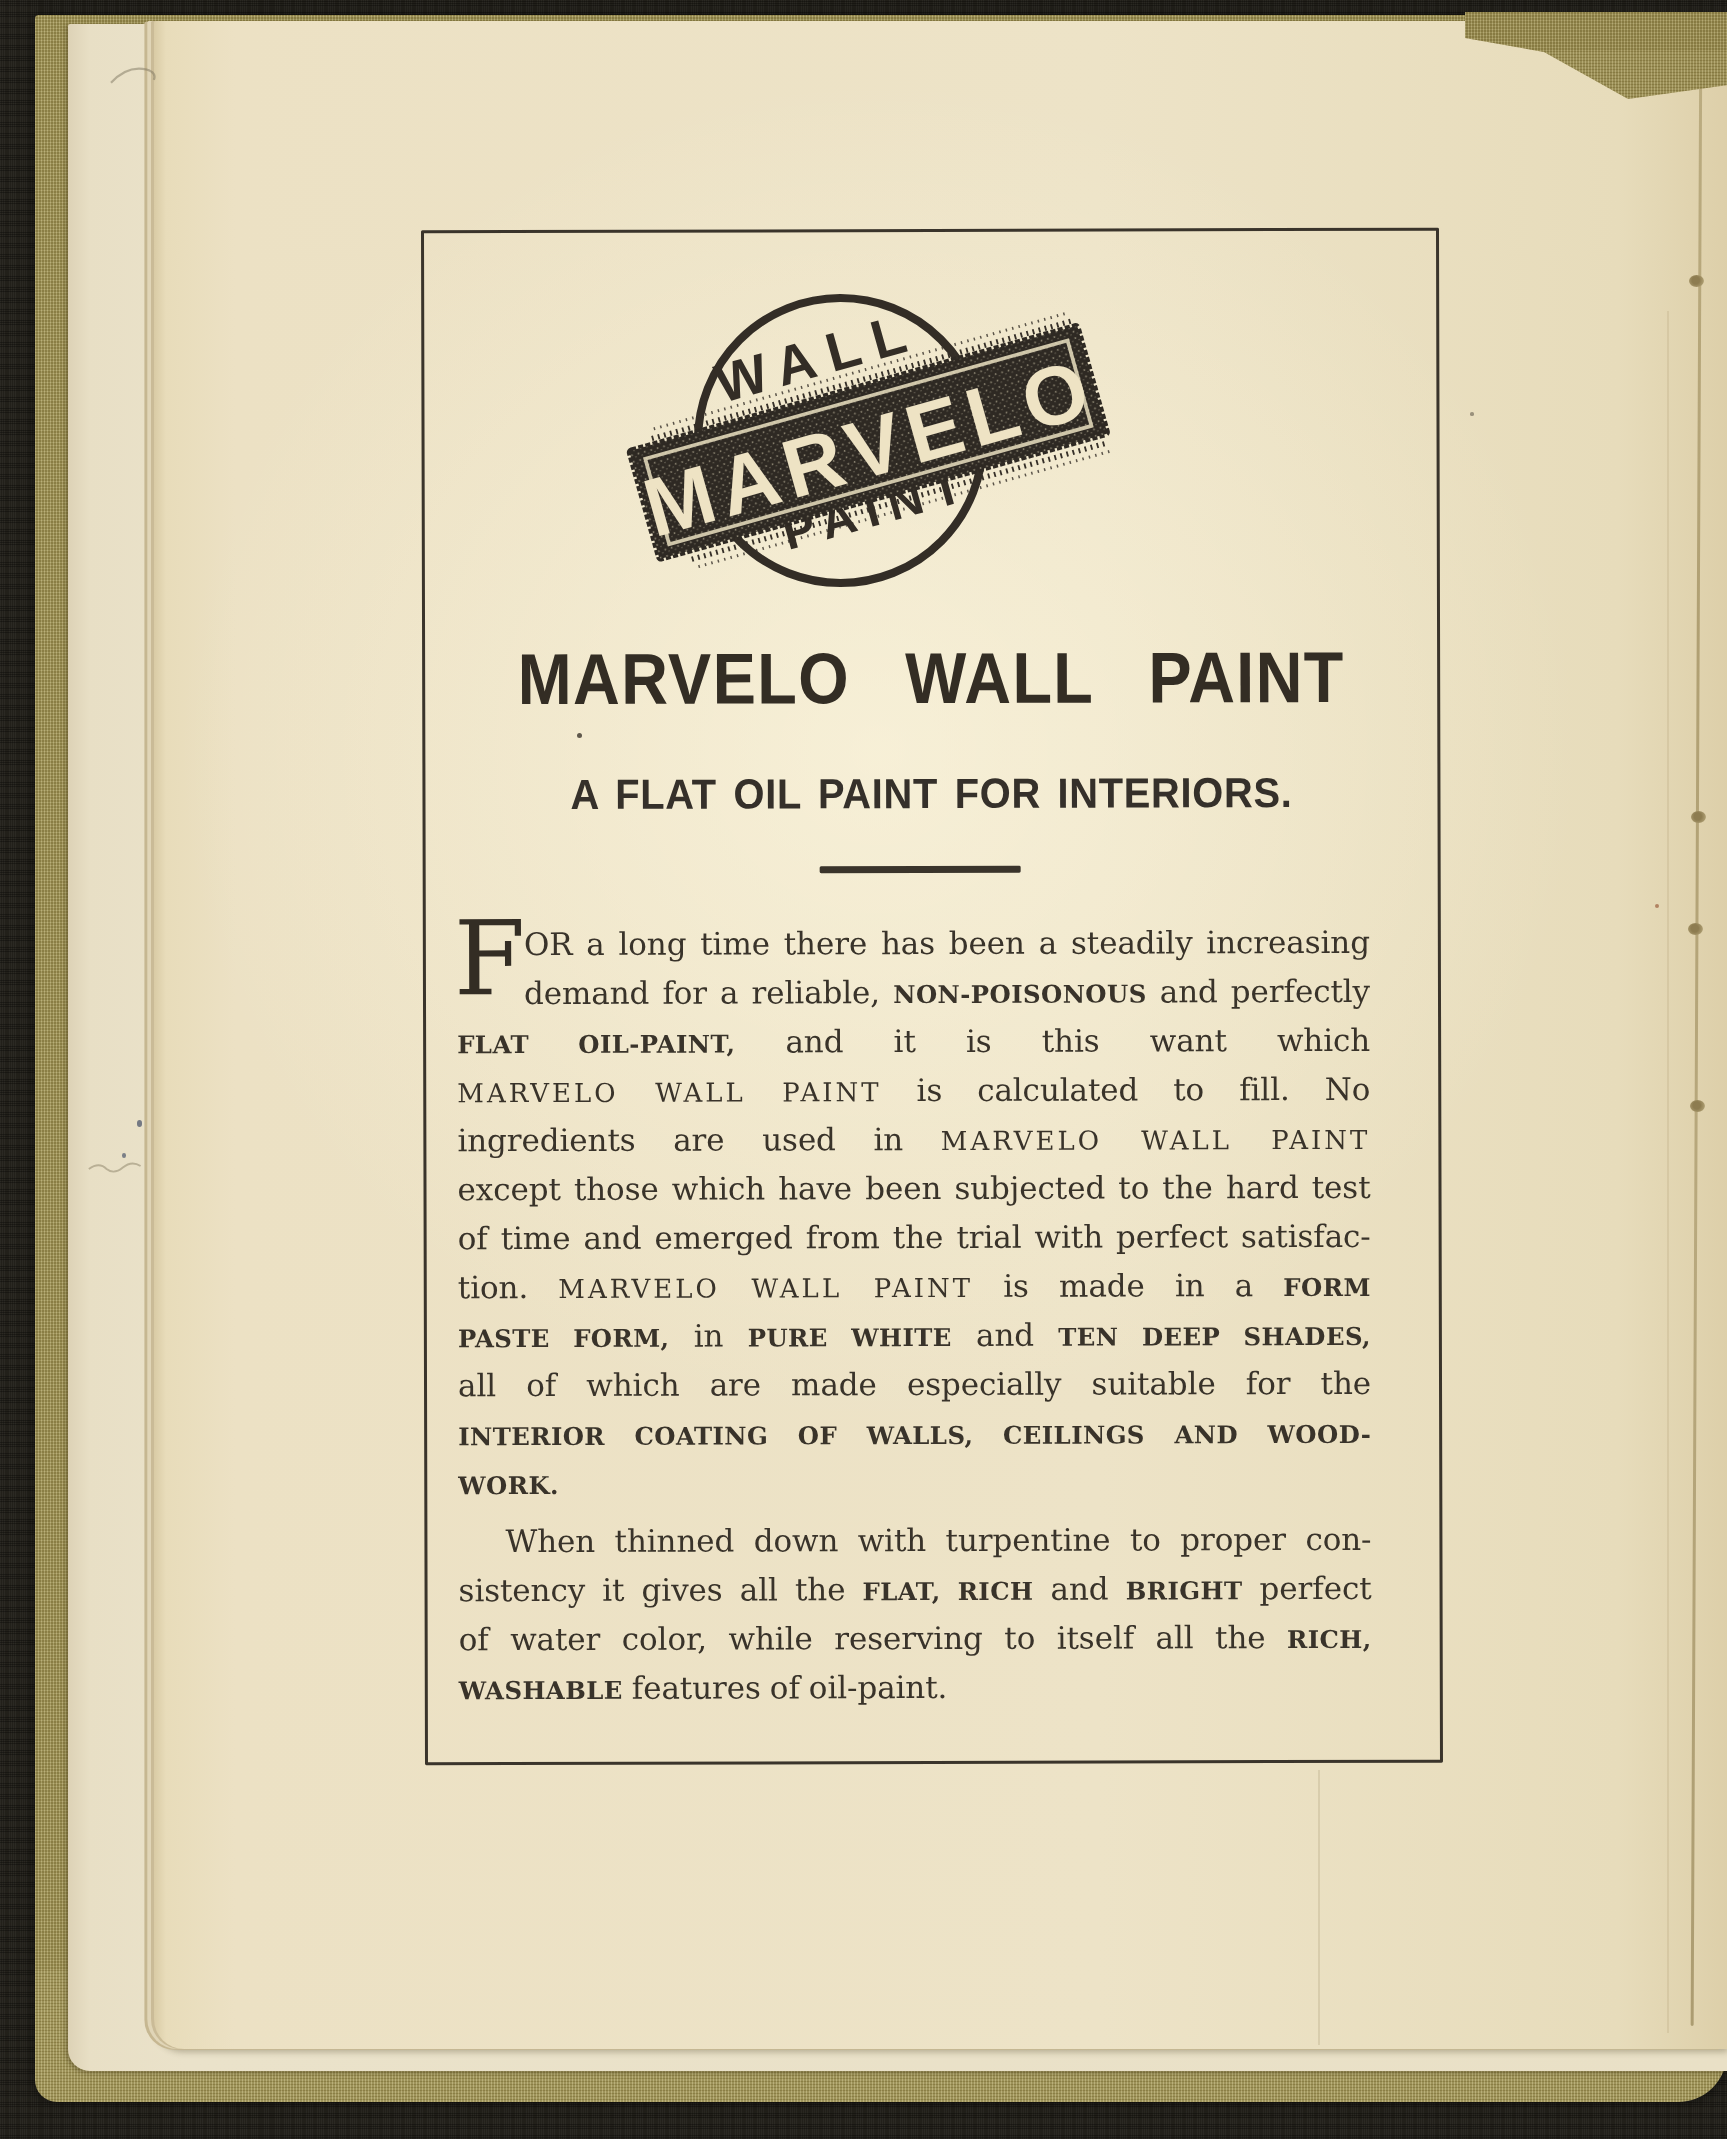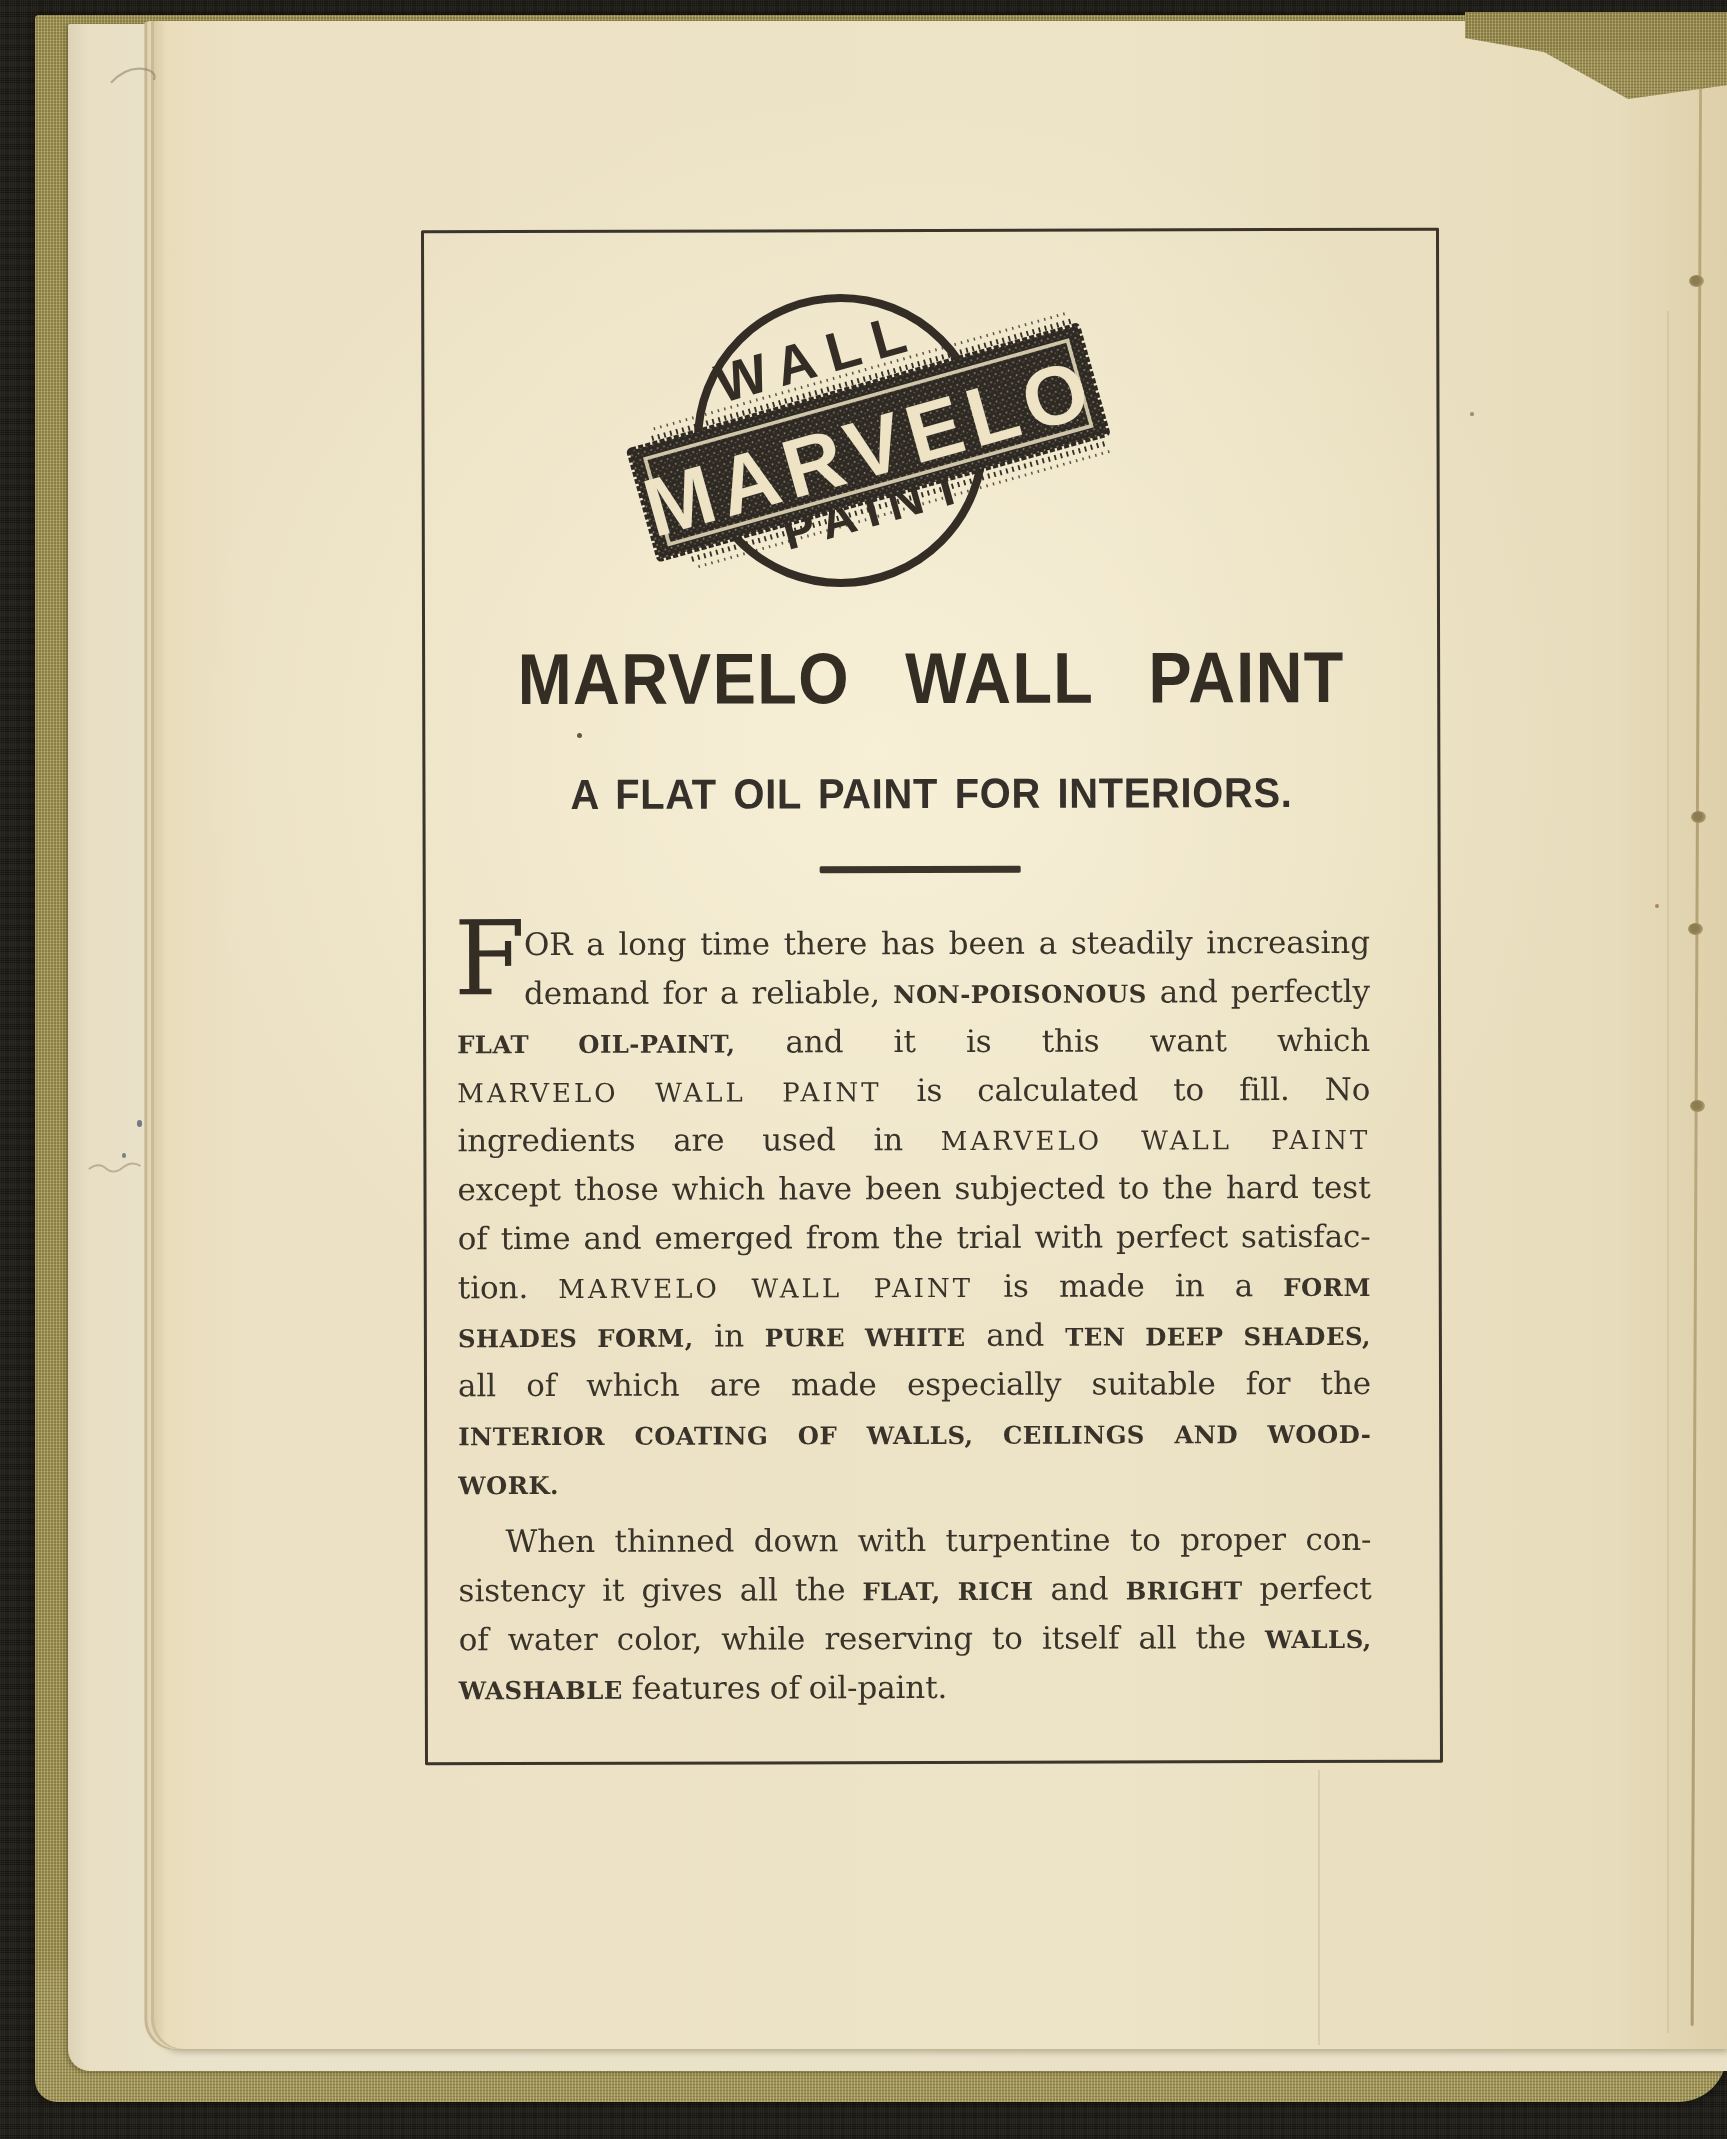--- a/index.html
+++ b/index.html
@@ -162,27 +162,27 @@
       <div class="bodytext">
         <span class="dropcap">F</span>
       <div class="line dc"><span class="seg-n">OR a long time there has been a steadily increasing</span></div>
           <div class="line dc"><span class="seg-n">demand for a reliable, </span><span class="seg-b">NON-POISONOUS</span><span class="seg-n"> and perfectly</span></div>
           <div class="line"><span class="seg-b">FLAT OIL-PAINT,</span><span class="seg-n"> and it is this want which</span></div>
           <div class="line"><span class="seg-s">MARVELO WALL PAINT</span><span class="seg-n"> is calculated to fill. No</span></div>
           <div class="line"><span class="seg-n">ingredients are used in </span><span class="seg-s">MARVELO WALL PAINT</span></div>
           <div class="line"><span class="seg-n">except those which have been subjected to the hard test</span></div>
           <div class="line"><span class="seg-n">of time and emerged from the trial with perfect satisfac-</span></div>
           <div class="line"><span class="seg-n">tion. </span><span class="seg-s">MARVELO WALL PAINT</span><span class="seg-n"> is made in a </span><span class="seg-b">FORM</span></div>
-          <div class="line"><span class="seg-b">SHADES FORM,</span><span class="seg-n"> in </span><span class="seg-b">PURE WHITE</span><span class="seg-n"> and </span><span class="seg-b">TEN DEEP SHADES,</span></div>
+          <div class="line"><span class="seg-b">PASTE FORM,</span><span class="seg-n"> in </span><span class="seg-b">PURE WHITE</span><span class="seg-n"> and </span><span class="seg-b">TEN DEEP SHADES,</span></div>
           <div class="line"><span class="seg-n">all of which are made especially suitable for the</span></div>
           <div class="line"><span class="seg-b">INTERIOR COATING OF WALLS, CEILINGS AND WOOD-</span></div>
           <div class="line end"><span class="seg-b">WORK.</span></div>
           <div class="line ind para"><span class="seg-n">When thinned down with turpentine to proper con-</span></div>
           <div class="line"><span class="seg-n">sistency it gives all the </span><span class="seg-b">FLAT,</span><span class="seg-n"> </span><span class="seg-b">RICH</span><span class="seg-n"> and </span><span class="seg-b">BRIGHT</span><span class="seg-n"> perfect</span></div>
-          <div class="line"><span class="seg-n">of water color, while reserving to itself all the </span><span class="seg-b">WALLS,</span></div>
+          <div class="line"><span class="seg-n">of water color, while reserving to itself all the </span><span class="seg-b">RICH,</span></div>
           <div class="line end"><span class="seg-b">WASHABLE</span><span class="seg-n"> features of oil-paint.</span></div>
         </div>
 
     </div>
 
     <div class="crease" style="left:1513px;top:290px;"></div>
   </div>
 
   <div class="stitch"></div>
   <div class="knot" style="left:1691px;top:40px;"></div>

